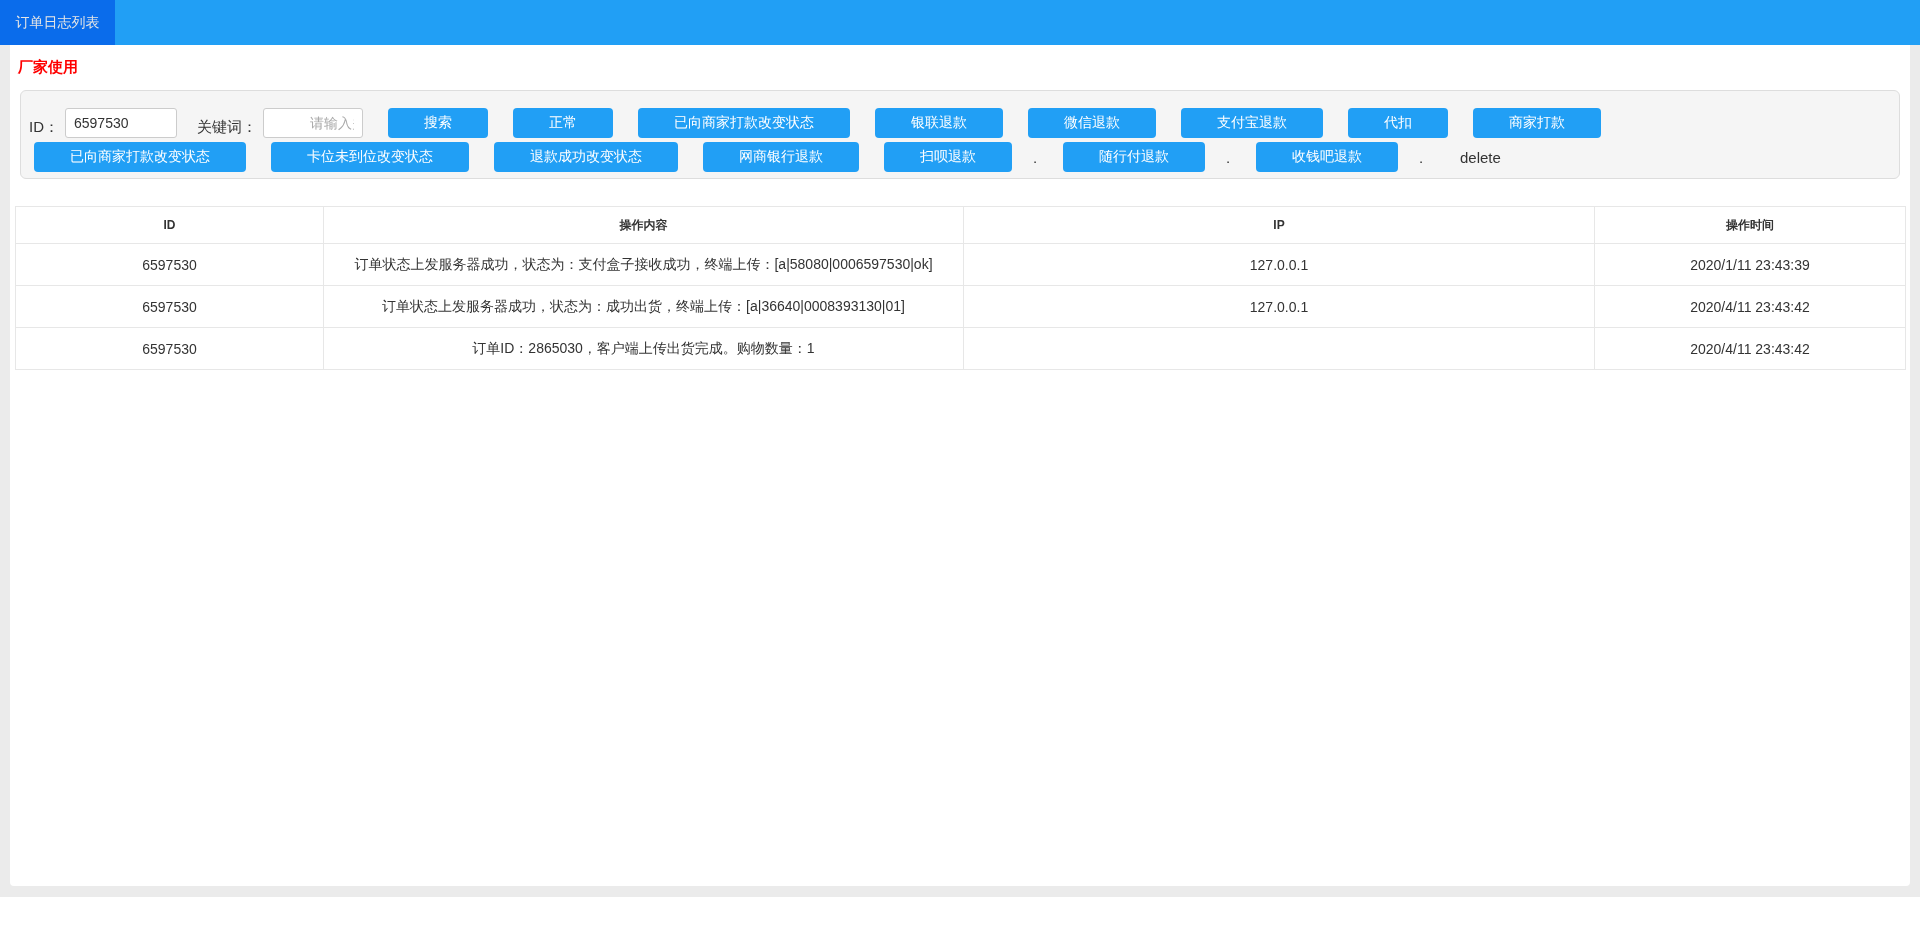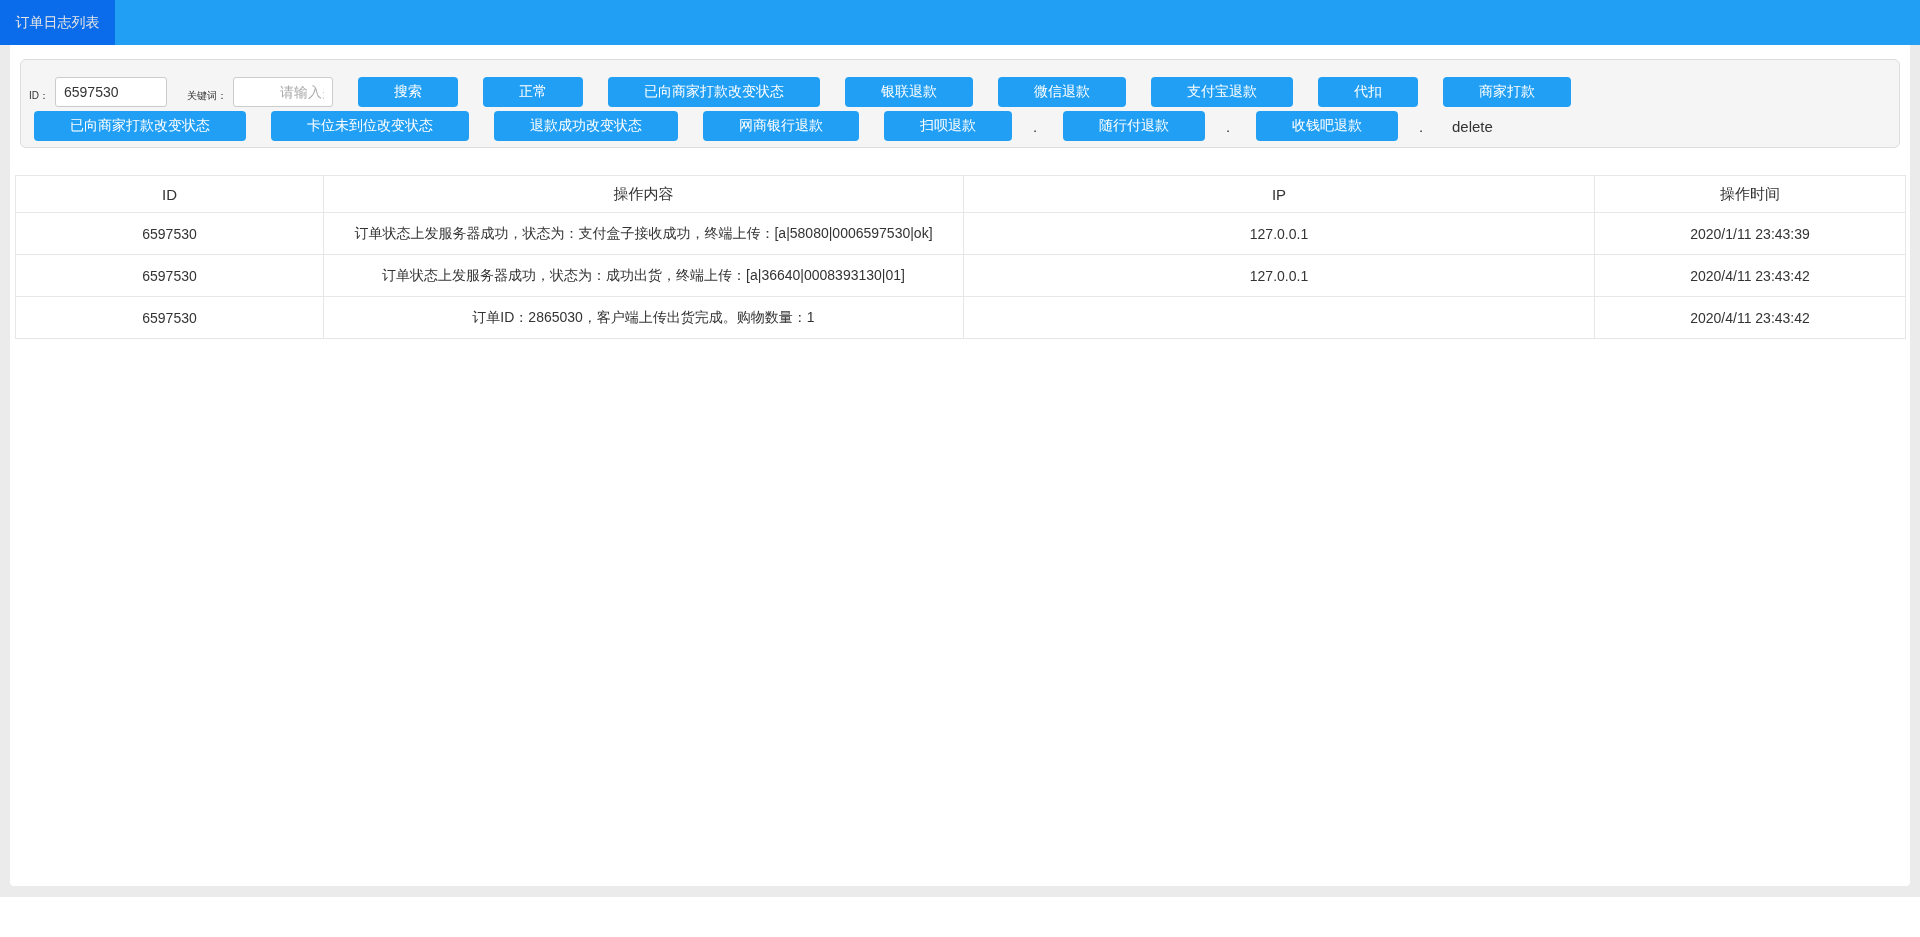--- a/index.html
+++ b/index.html
@@ -50,69 +50,70 @@
     border-radius: 6px;
     padding: 17px 8px 6px 8px;
   }
   .panel-row {
     display: flex; align-items: center;
     gap: 20px;
     min-height: 30px;
   }
   .panel-row + .panel-row { margin-top: 4px; }
   .field { display: flex; align-items: center; gap: 6px; }
-  .field label { font-size: 10px; color: #333; white-space: nowrap; margin-top: 8px; }
+  .field label { font-size: 15px; color: #333; white-space: nowrap; margin-top: 8px; }
   .inp {
     height: 30px; border: 1px solid #cccccc; border-radius: 3px;
     background: #fff; padding: 0 8px; font-size: 14px; color: #333;
     font-family: "Liberation Sans", "DejaVu Sans", sans-serif;
   }
   .inp::placeholder { color: #a9a9a9; }
   .inp.id-inp { width: 112px; }
   .inp.kw-inp { width: 100px; padding-left: 46px; }
   .btn {
     height: 30px; padding: 0 36px;
     display: inline-flex; align-items: center; justify-content: center;
     background: #219ff5; color: #ffffff;
     border: none; border-radius: 4px;
     font-size: 14px; white-space: nowrap; cursor: pointer;
     margin-left: 5px;
     font-family: "Liberation Sans", "DejaVu Sans", sans-serif;
   }
   .dot { color: #333; font-size: 15px; width: 6px; text-align: center; }
-  .delete-text { font-size: 15px; color: #333; margin-left: 8px; cursor: pointer; }
+  .delete-text { font-size: 15px; color: #333; margin-left: 16px; cursor: pointer; }
   
   table.log {
     margin: 27px 5px 0 5px;
     width: calc(100% - 10px);
     border-collapse: collapse;
     table-layout: fixed;
   }
   table.log th, table.log td {
     border: 1px solid #e7e7e7;
     text-align: center;
     color: #333;
     overflow: hidden;
     white-space: nowrap;
   }
-  table.log th { height: 37px; font-size: 15px; font-weight: 400; }
+  table.log th { height: 37px; font-size: 12px; font-weight: 700; }
   table.log td { height: 42px; font-size: 14px; }
 </style>
 </head>
 <body>
 
 <div class="topbar">
   <div class="tab">
     <span>订单日志列表</span>
   </div>
 </div>
 
 <div class="wrapper">
   <div class="card">
 
+    <div class="section-title">厂家使用</div>
 
     <div class="panel">
       <div class="panel-row">
         <div class="field">
           <label>ID：</label>
           <input class="inp id-inp" value="6597530" style="">
         </div>
         <div class="field">
           <label>关键词：</label>
           <input class="inp kw-inp" placeholder="请输入关键字" style="">

